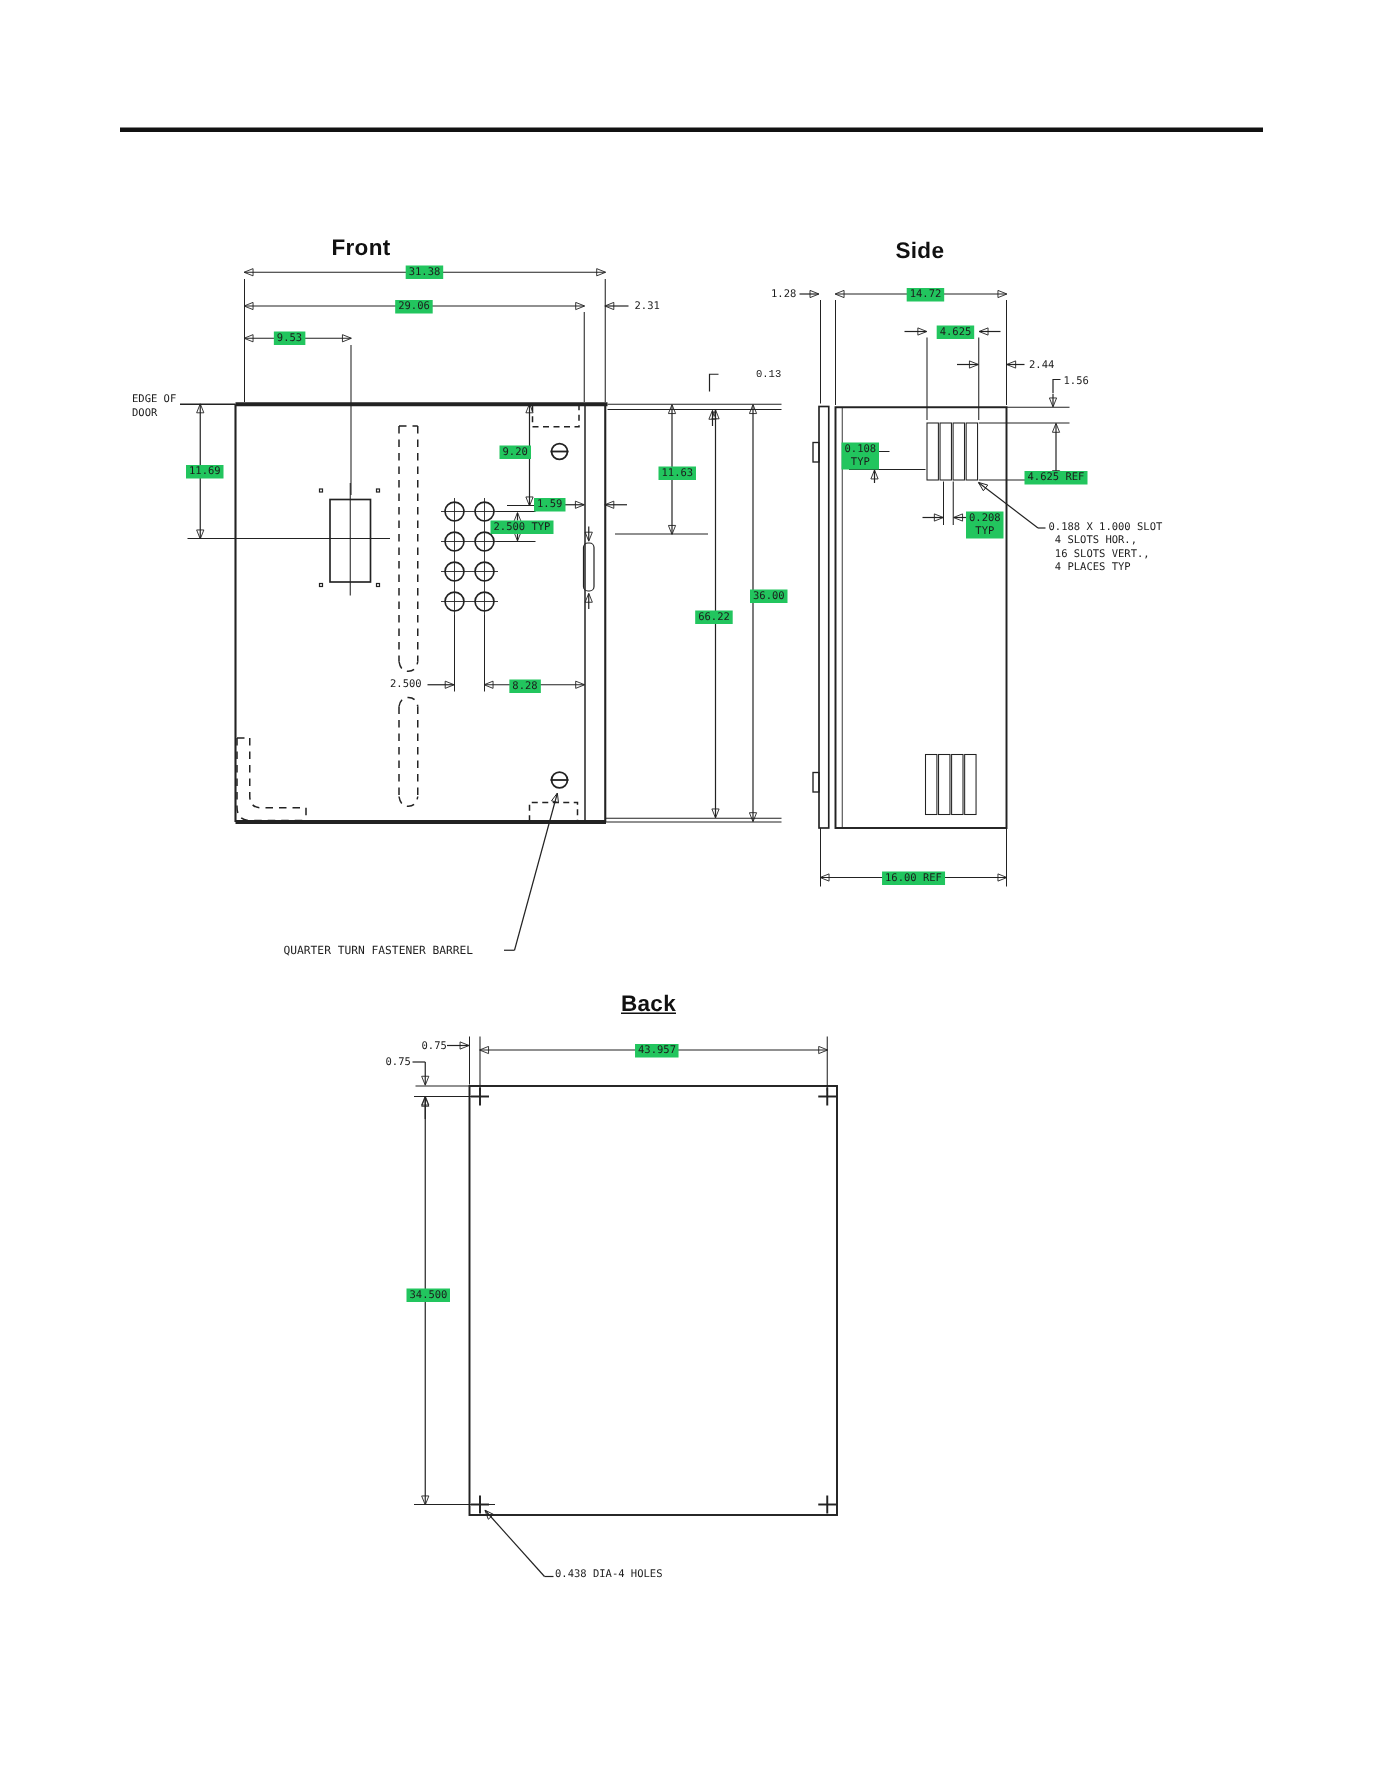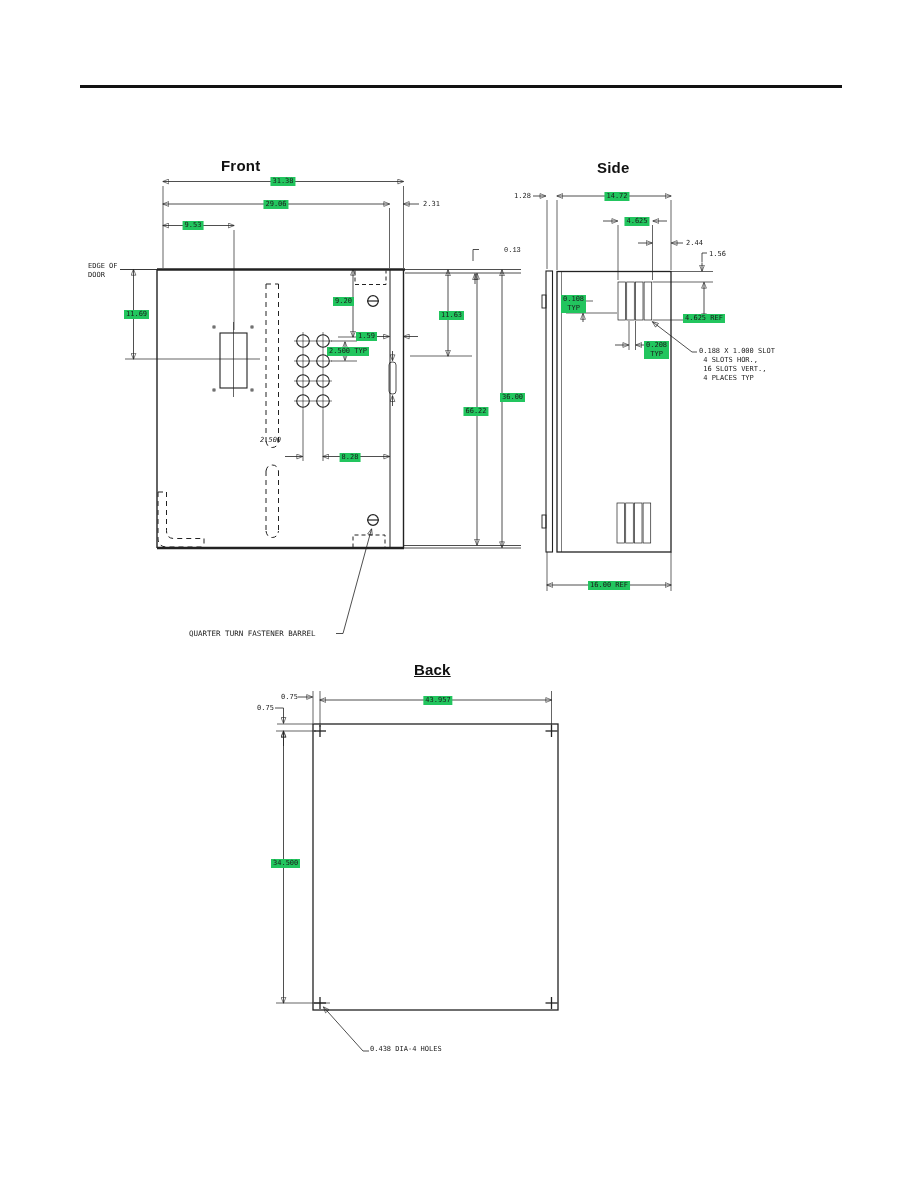--- a/index.html
+++ b/index.html
@@ -249,21 +249,21 @@
   <div class="lbl" style="left:423px; top:200px;">2.31</div>
   <div class="lbl bg ctr" style="left:193px; top:221px;">9.53</div>
   <div class="lbl" style="left:504px; top:246px;font-family:Liberation Mono, monospace;">0.13</div>
   <div class="lbl bg" style="left:124px; top:310px;">11.69</div>
   <div class="lbl bg" style="left:333px; top:297px;">9.20</div>
   <div class="lbl bg" style="left:356px; top:332px;">1.59</div>
   <div class="lbl bg" style="left:327px; top:347px;">2.500 TYP</div>
   <div class="lbl bg" style="left:439px; top:311px;">11.63</div>
   <div class="lbl bg ctr" style="left:476px; top:407px;">66.22</div>
   <div class="lbl bg" style="left:500px; top:393px;">36.00</div>
-  <div class="lbl" style="left:260px; top:436px;font-style:italic;">2.500</div>
+  <div class="lbl" style="left:260px; top:452px;">2.500</div>
   <div class="lbl bg ctr" style="left:350px; top:452.5px;">8.28</div>
   <div class="lbl" style="left:189px; top:629px; font-size:7.5px;">QUARTER TURN FASTENER BARREL</div>
 
   <div class="lbl" style="left:514px; top:192px;">1.28</div>
   <div class="lbl bg ctr" style="left:617px; top:192px;">14.72</div>
   <div class="lbl bg ctr" style="left:637px; top:217px;">4.625</div>
   <div class="lbl" style="left:686px; top:239px;">2.44</div>
   <div class="lbl" style="left:709px; top:250px;">1.56</div>
   <div class="lbl bg" style="left:561px; top:295px;">0.108
  TYP</div>

